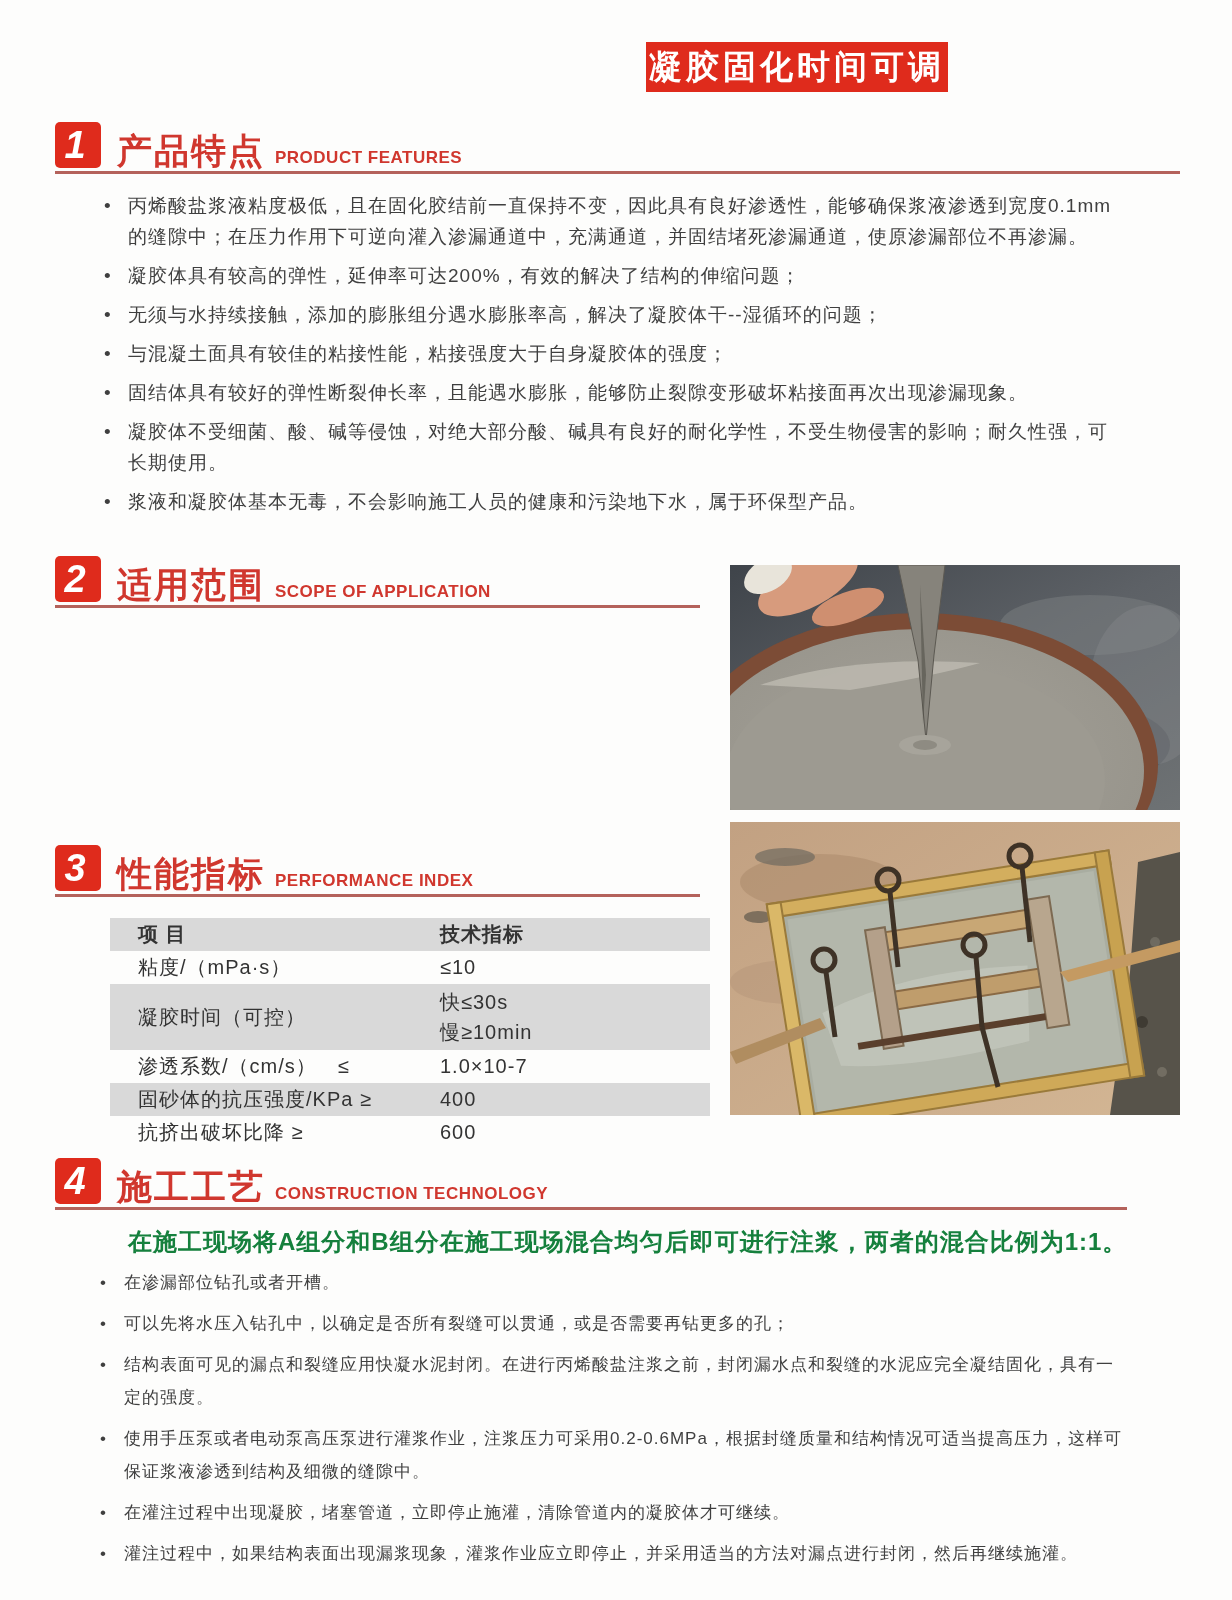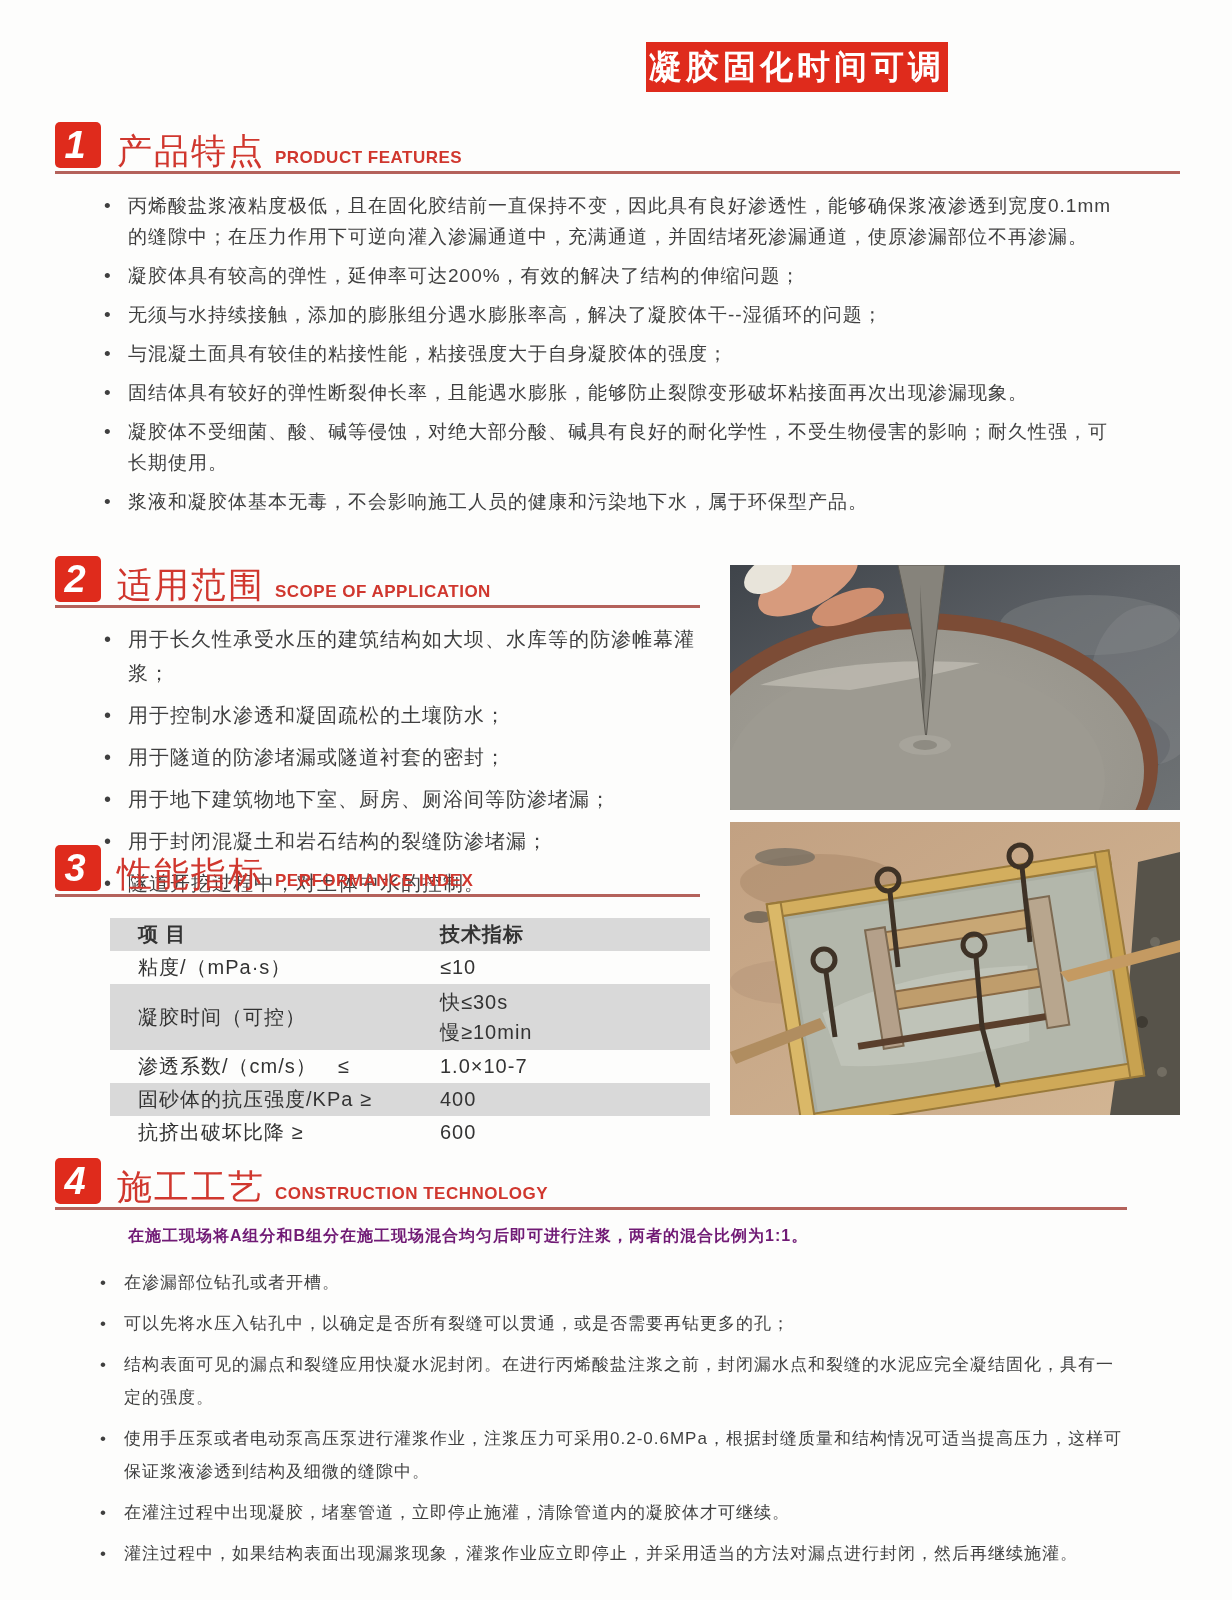--- a/index.html
+++ b/index.html
@@ -18,42 +18,42 @@
 
   
   .sec-head { position:absolute; left:55px; display:flex; align-items:flex-end; }
   .sec-head .rule { position:absolute; left:0; bottom:-6px; height:3px; background:#b4625b; width:100%; }
   .num {
     width:46px; height:46px; background:#df2b1c; border-radius:5px;
     color:#fff; font-size:38px; font-weight:bold; font-style:italic;
     display:flex; align-items:center; justify-content:center; padding-right:6px;
     flex:0 0 auto;
   }
-  .cn { font-size:35px; font-weight:normal; color:#d0372e; margin-left:16px; line-height:1; letter-spacing:2px;text-align:right; }
+  .cn { font-size:35px; font-weight:bold; color:#d0372e; margin-left:16px; line-height:1; letter-spacing:2px;text-align:right; }
   .en { font-size:17px; font-weight:bold; color:#d0372e; margin-left:10px; line-height:1; margin-bottom:2px; letter-spacing:0.5px; }
 
   #sec1-head { top:122px; width:1125px; }
   #sec2-head { top:556px; width:645px; }
   #sec3-head { top:845px; width:645px; }
   #sec4-head { top:1158px; width:1072px; }
 
   
   .bullets { position:absolute; list-style:none; color:#3f3f3f; }
   .bullets li { position:relative; padding-left:32px; letter-spacing:1px;margin-top:8px; }
   .bullets li::before { content:"•"; position:absolute; left:8px; color:#3f3f3f; }
 
   #sec1-bullets { left:96px; top:182px; width:1022px; font-size:19px; line-height:31px; }
   #sec1-bullets li { margin-bottom:2px; }
   #sec2-bullets { left:96px; top:614px; width:625px; font-size:20px; line-height:34px; }
   #sec4-bullets { left:92px; top:1258px; width:1032px; font-size:17px; line-height:33px; }
   #sec4-bullets li { margin-bottom:1px; }
 
   .intro {
     position:absolute; left:128px; top:1226px; width:1000px;
-    font-size:16px; font-weight:bold; color:#701a75; letter-spacing:1px;
+    font-size:24px; font-weight:bold; color:#15803d; letter-spacing:1px;
   }
 
   
   .spec-table {
     position:absolute; left:110px; top:918px; width:600px;
     border-collapse:collapse; font-size:20px; color:#333;
   }
   .spec-table td { padding:3px 0 3px 28px; height:30px; vertical-align:middle; letter-spacing:1px; }
   .spec-table td.val { padding-left:10px; }
   .spec-table col.c1 { width:320px; }
@@ -91,28 +91,20 @@
     <li>凝胶体不受细菌、酸、碱等侵蚀，对绝大部分酸、碱具有良好的耐化学性，不受生物侵害的影响；耐久性强，可长期使用。</li>
     <li>浆液和凝胶体基本无毒，不会影响施工人员的健康和污染地下水，属于环保型产品。</li>
   </ul>
 
   <div class="sec-head" id="sec2-head">
     <div class="num">2</div>
     <div class="cn">适用范围</div>
     <div class="en">SCOPE OF APPLICATION</div>
     <div class="rule"></div>
   </div>
-  <ul class="bullets" id="sec2-bullets">
-    <li>用于长久性承受水压的建筑结构如大坝、水库等的防渗帷幕灌浆；</li>
-    <li>用于控制水渗透和凝固疏松的土壤防水；</li>
-    <li>用于隧道的防渗堵漏或隧道衬套的密封；</li>
-    <li>用于地下建筑物地下室、厨房、厕浴间等防渗堵漏；</li>
-    <li>用于封闭混凝土和岩石结构的裂缝防渗堵漏；</li>
-    <li>隧道开挖过程中，对土体中水的控制。</li>
-  </ul>
 
   <svg class="photo" id="photo1" width="450" height="245" viewBox="0 0 450 245">
     <defs>
       <linearGradient id="floor1" x1="0" y1="0" x2="1" y2="1">
         <stop offset="0" stop-color="#3f444a"></stop>
         <stop offset="0.5" stop-color="#5d6166"></stop>
         <stop offset="1" stop-color="#6e7274"></stop>
       </linearGradient>
       <radialGradient id="slurry" cx="0.5" cy="0.45" r="0.8">
         <stop offset="0" stop-color="#a5a29a"></stop>

